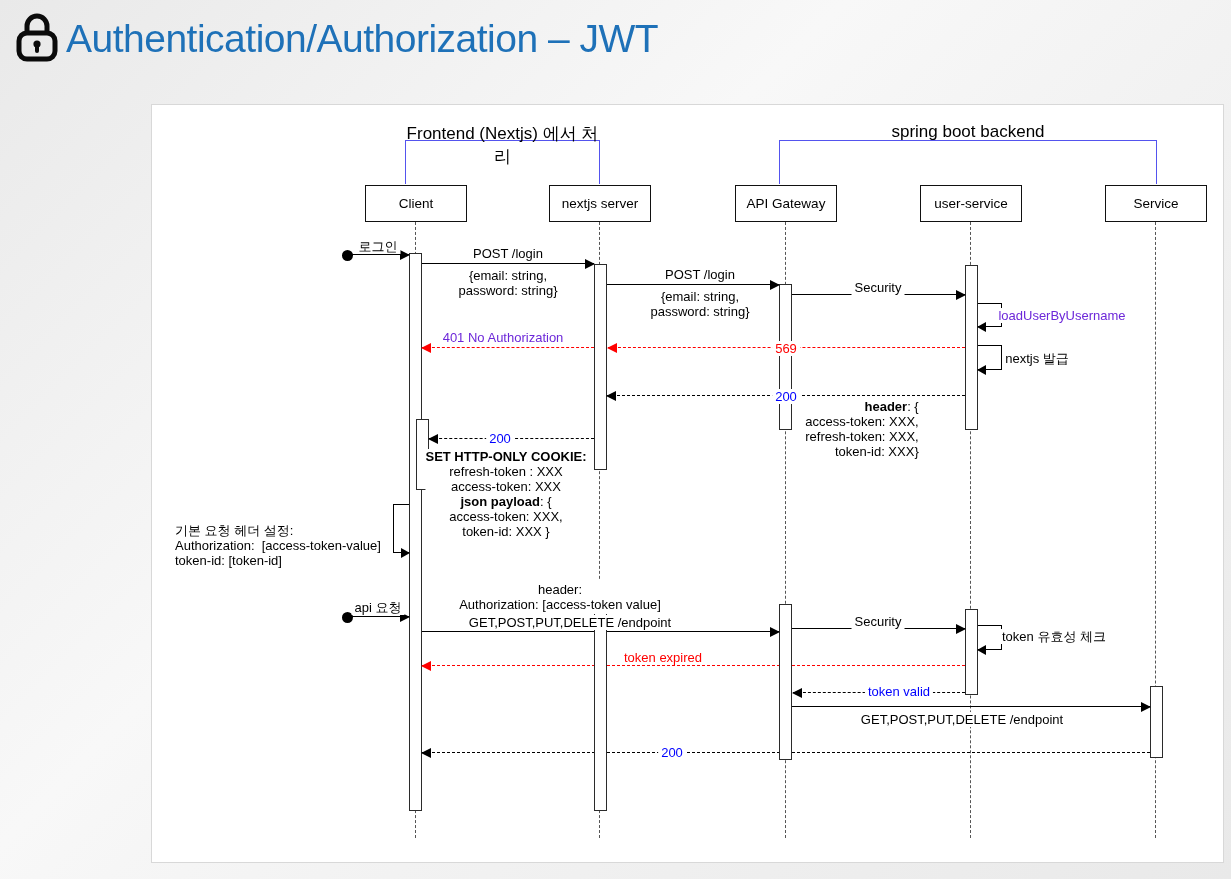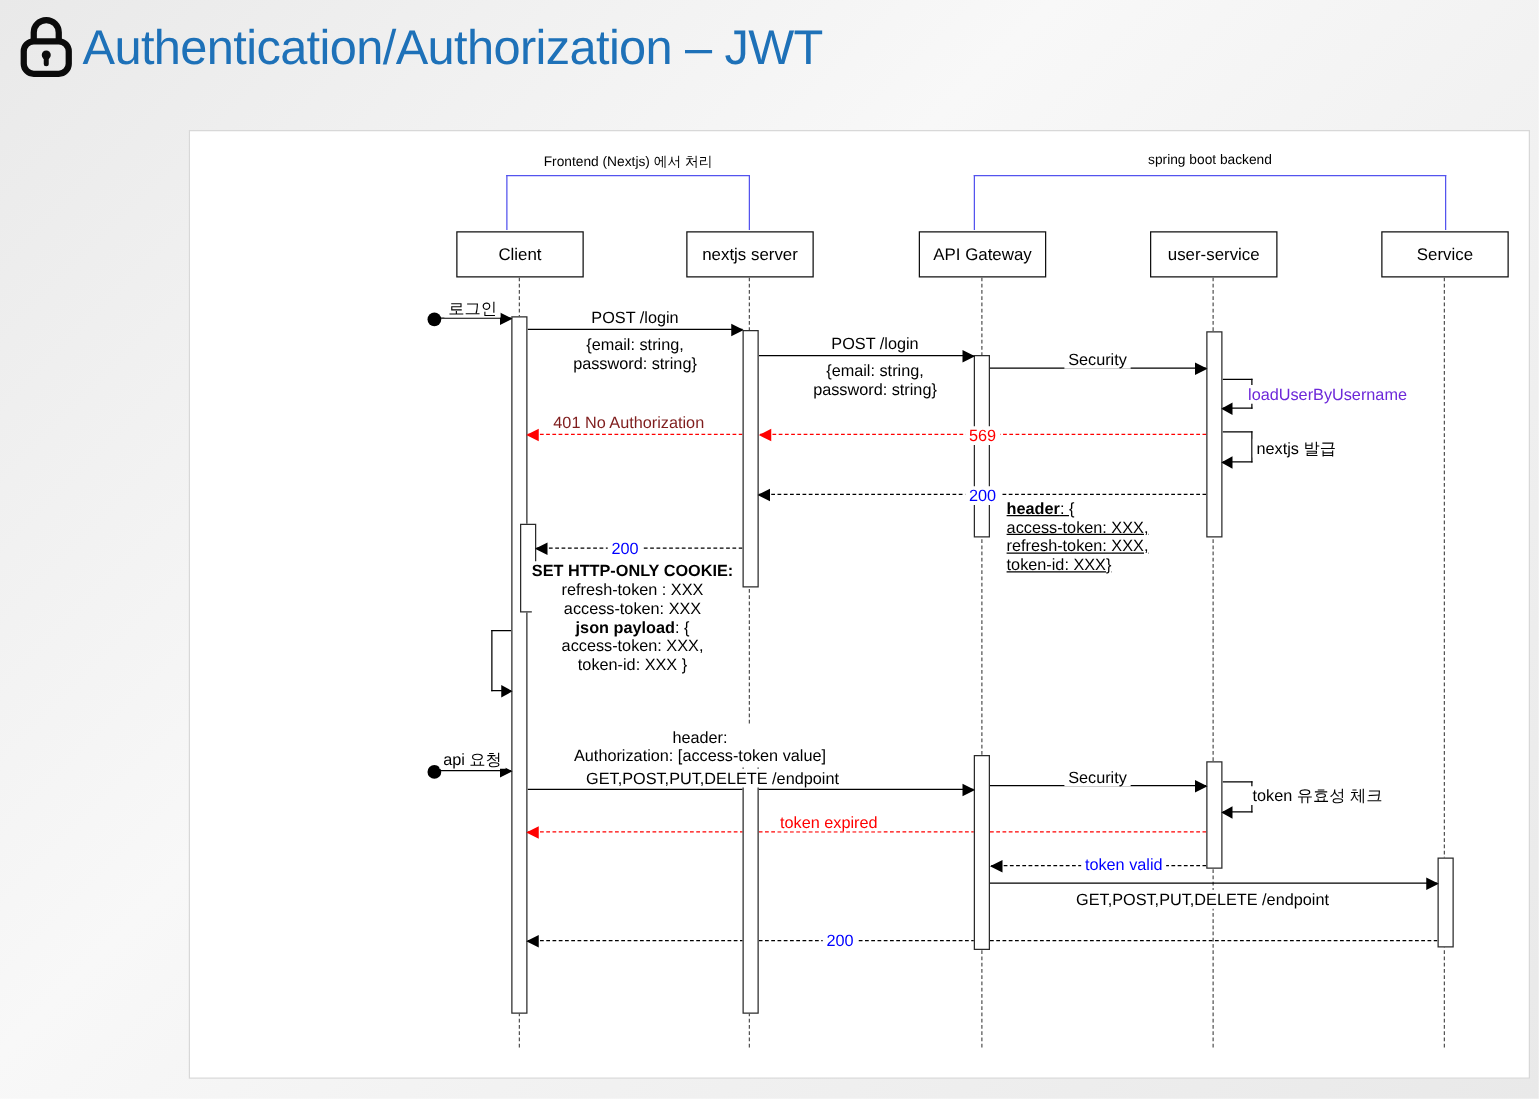--- a/index.html
+++ b/index.html
@@ -10,21 +10,21 @@
   .title{font-size:39px;letter-spacing:-0.5px;line-height:1.1;}
   .panel{position:absolute;background:#fff;border:1px solid #d8d8d8;}
   .pbox{position:absolute;box-sizing:border-box;background:#fff;border:1.5px solid #111;
         display:flex;align-items:center;justify-content:center;font-size:13.5px;color:#000;z-index:3;}
   .lifeline{position:absolute;width:0;border-left:1.5px dashed #555;z-index:1;}
   .bar{position:absolute;box-sizing:border-box;width:13px;background:#fff;border:1.4px solid #2b2b2b;z-index:3;}
   .line{position:absolute;height:0;z-index:2;}
   .head{position:absolute;width:0;height:0;z-index:4;}
   .loop{position:absolute;box-sizing:border-box;z-index:2;}
   .bracket{position:absolute;box-sizing:border-box;z-index:2;}
-  .blabel{position:absolute;text-align:center;font-size:11px;color:#000;z-index:5;}
+  .blabel{position:absolute;text-align:center;font-size:17px;color:#000;z-index:5;}
   .lbl{position:absolute;font-size:13px;white-space:pre;background:#fff;padding:0 3px;z-index:5;line-height:15px;}
   .note{position:absolute;font-size:13px;line-height:15px;background:#fff;z-index:5;white-space:pre;}
   .startdot{position:absolute;width:11px;height:11px;border-radius:50%;background:#000;z-index:4;}
 </style>
 </head>
 <body>
 
 <div id="stage">
   <div class="titlebar">
     <span style="display:inline-block;">
@@ -102,29 +102,30 @@
     <div class="bar" style="left: 1150px; top: 686px; height: 72px;"></div>
     <div class="startdot" style="left: 342px; top: 250px;"></div>
     <div class="startdot" style="left: 342px; top: 612px;"></div>
     <div class="lbl" style="top: 239px; color: rgb(0, 0, 0); left: 378px; transform: translateX(-50%);">로그인</div>
     <div class="lbl" style="top: 246px; color: rgb(0, 0, 0); left: 508px; transform: translateX(-50%);">POST /login</div>
     <div class="lbl" style="top: 267px; color: rgb(0, 0, 0); left: 700px; transform: translateX(-50%);">POST /login</div>
     <div class="lbl" style="top: 280px; color: rgb(0, 0, 0); left: 878px; transform: translateX(-50%);">Security</div>
     <div class="lbl" style="top: 308px; color: #6d28d9; left: 1062px; transform: translateX(-50%);">loadUserByUsername</div>
     <div class="lbl" style="top: 351px; color: rgb(0, 0, 0); left: 1037px; transform: translateX(-50%);">nextjs 발급</div>
     <div class="lbl" style="top: 341px; color: rgb(255, 0, 0); left: 786px; transform: translateX(-50%);">569</div>
-    <div class="lbl" style="top: 330px; color: #7f1d1d; left: 503px; transform: translateX(-50%);">401 No Authorization</div>
+    <div class="lbl" style="top: 330px; color: #6d28d9; left: 503px; transform: translateX(-50%);">401 No Authorization</div>
     <div class="lbl" style="top: 389px; color: rgb(0, 0, 255); left: 786px; transform: translateX(-50%);">200</div>
     <div class="lbl" style="top: 431px; color: rgb(0, 0, 255); left: 500px; transform: translateX(-50%);">200</div>
     <div class="lbl" style="top: 600px; color: rgb(0, 0, 0); left: 378px; transform: translateX(-50%);">api 요청</div>
     <div class="lbl" style="top: 615px; color: rgb(0, 0, 0); left: 570px; transform: translateX(-50%);">GET,POST,PUT,DELETE /endpoint</div>
     <div class="lbl" style="top: 614px; color: rgb(0, 0, 0); left: 878px; transform: translateX(-50%);">Security</div>
     <div class="lbl" style="top: 629px; color: rgb(0, 0, 0); left: 1054px; transform: translateX(-50%);">token 유효성 체크</div>
     <div class="lbl" style="top: 650px; color: rgb(255, 0, 0); left: 663px; transform: translateX(-50%);">token expired</div>
     <div class="lbl" style="top: 684px; color: rgb(0, 0, 255); left: 867px; transform: translateX(-50%); margin-left: 32px;">token valid</div>
     <div class="lbl" style="top: 712px; color: rgb(0, 0, 0); left: 962px; transform: translateX(-50%);">GET,POST,PUT,DELETE /endpoint</div>
     <div class="lbl" style="top: 745px; color: rgb(0, 0, 255); left: 672px; transform: translateX(-50%);">200</div>
     <div class="note" style="top: 268px; text-align: center; left: 508px; transform: translateX(-50%);">{email: string,<br>password: string}</div>
     <div class="note" style="top: 289px; text-align: center; left: 700px; transform: translateX(-50%);">{email: string,<br>password: string}</div>
-    <div class="note" style="top: 399px; text-align: left; left: 862px; transform: translateX(-50%); text-decoration: underline;"><b>header</b>: {<br>access-token: XXX,<br>refresh-token: XXX,<br>token-id: XXX}</div>
+    <div class="note" style="top: 399px; text-align: right; left: 862px; transform: translateX(-50%);"><b>header</b>: {<br>access-token: XXX,<br>refresh-token: XXX,<br>token-id: XXX}</div>
     <div class="note" style="top: 449px; text-align: center; left: 506px; transform: translateX(-50%);"><b>SET HTTP-ONLY COOKIE:</b><br>refresh-token : XXX<br>access-token: XXX<br><b>json payload</b>: {<br>access-token: XXX,<br>token-id: XXX }</div>
+    <div class="note" style="top: 516px; text-align: left; padding: 7px 9px; left: 166px;">기본 요청 헤더 설정:<br>Authorization:  [access-token-value]<br>token-id: [token-id]</div>
     <div class="note" style="top: 580px; text-align: center; padding: 2px 12px; left: 560px; transform: translateX(-50%);">header:<br>Authorization: [access-token value]</div>
   </div>
 
 </body></html>

